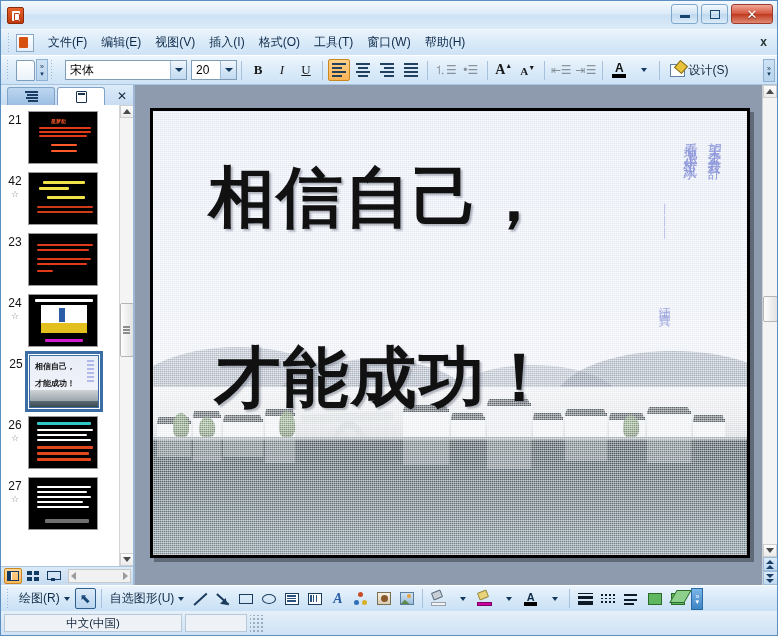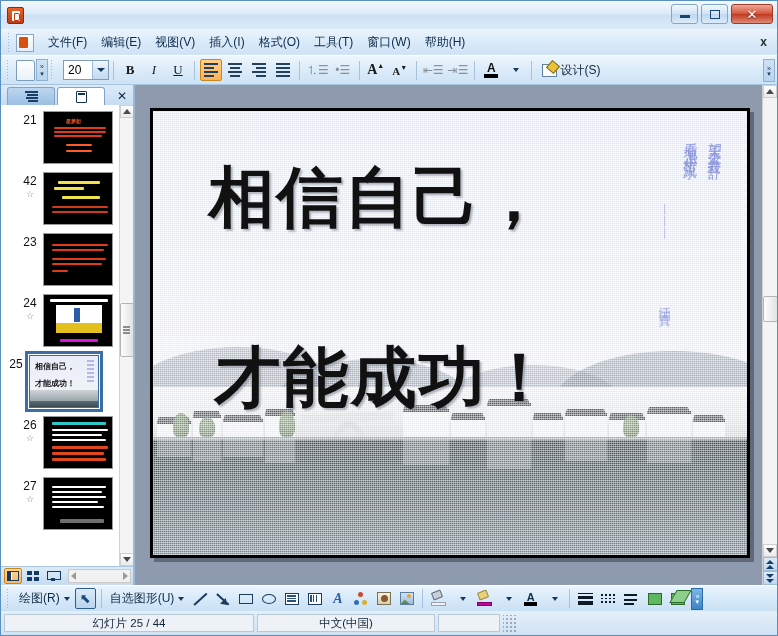--- a/index.html
+++ b/index.html
@@ -272,21 +272,21 @@
     position: relative;
   }
   #thumb-list {
     flex: 1 1 auto;
     padding: 6px 0 0 0;
     overflow: hidden;
   }
   .thumb-row {
     display:flex; align-items:flex-start;
     margin-bottom: 8px;
-    padding-left: 16px;
+    padding-left: 1px;
   }
   .thumb-meta {
     width: 26px; flex:0 0 26px;
     display:flex;flex-direction:column;align-items:center;
     padding-top: 2px;
   }
   .thumb-num { font-size:12px; color:#111; font-family:"Liberation Sans",sans-serif;}
   .thumb-star { font-size:9px; color:#8b8b8b; line-height:11px; margin-top:1px;}
   .thumb-img {
     width: 70px; height: 53px;
@@ -634,20 +634,24 @@
 
   <div id="toolbar">
     <div class="gripper"></div>
     <div class="tb-newdoc"></div>
     <div class="tb-overflow">
       <span class="arrs">»</span>
         <span class="arrs">▾</span>
     </div>
     <div class="gripper"></div>
 
+    <div class="fontbox">
+      <span>宋体</span>
+      <span class="dd-arrow"></span>
+    </div>
     <div class="sizebox">
       <span>20</span>
       <span class="dd-arrow"></span>
     </div>
 
     <div class="sep"></div>
     <div class="tbtn" style="font-weight:bold;font-family:'Liberation Serif',serif">B</div>
     <div class="tbtn" style="font-style:italic;font-family:'Liberation Serif',serif">I</div>
     <div class="tbtn" style="text-decoration:underline;font-family:'Liberation Serif',serif">U</div>
     <div class="sep"></div>
@@ -1100,19 +1104,18 @@
     <div class="dbtn">
         <span class="d-3d"></span>
       </div>
     <div id="draw-overflow">
         <span>»</span>
         <span>▾</span>
       </div>
   </div>
 
   <div id="statusbar">
-    <div class="status-cell" id="status-slide">幻灯片 25 / 44</div>
     <div class="status-cell" id="status-lang">中文(中国)</div>
     <div class="status-cell" id="status-blank"></div>
     <div id="status-grip"></div>
   </div>
 
 </div>
 
 </body></html>

